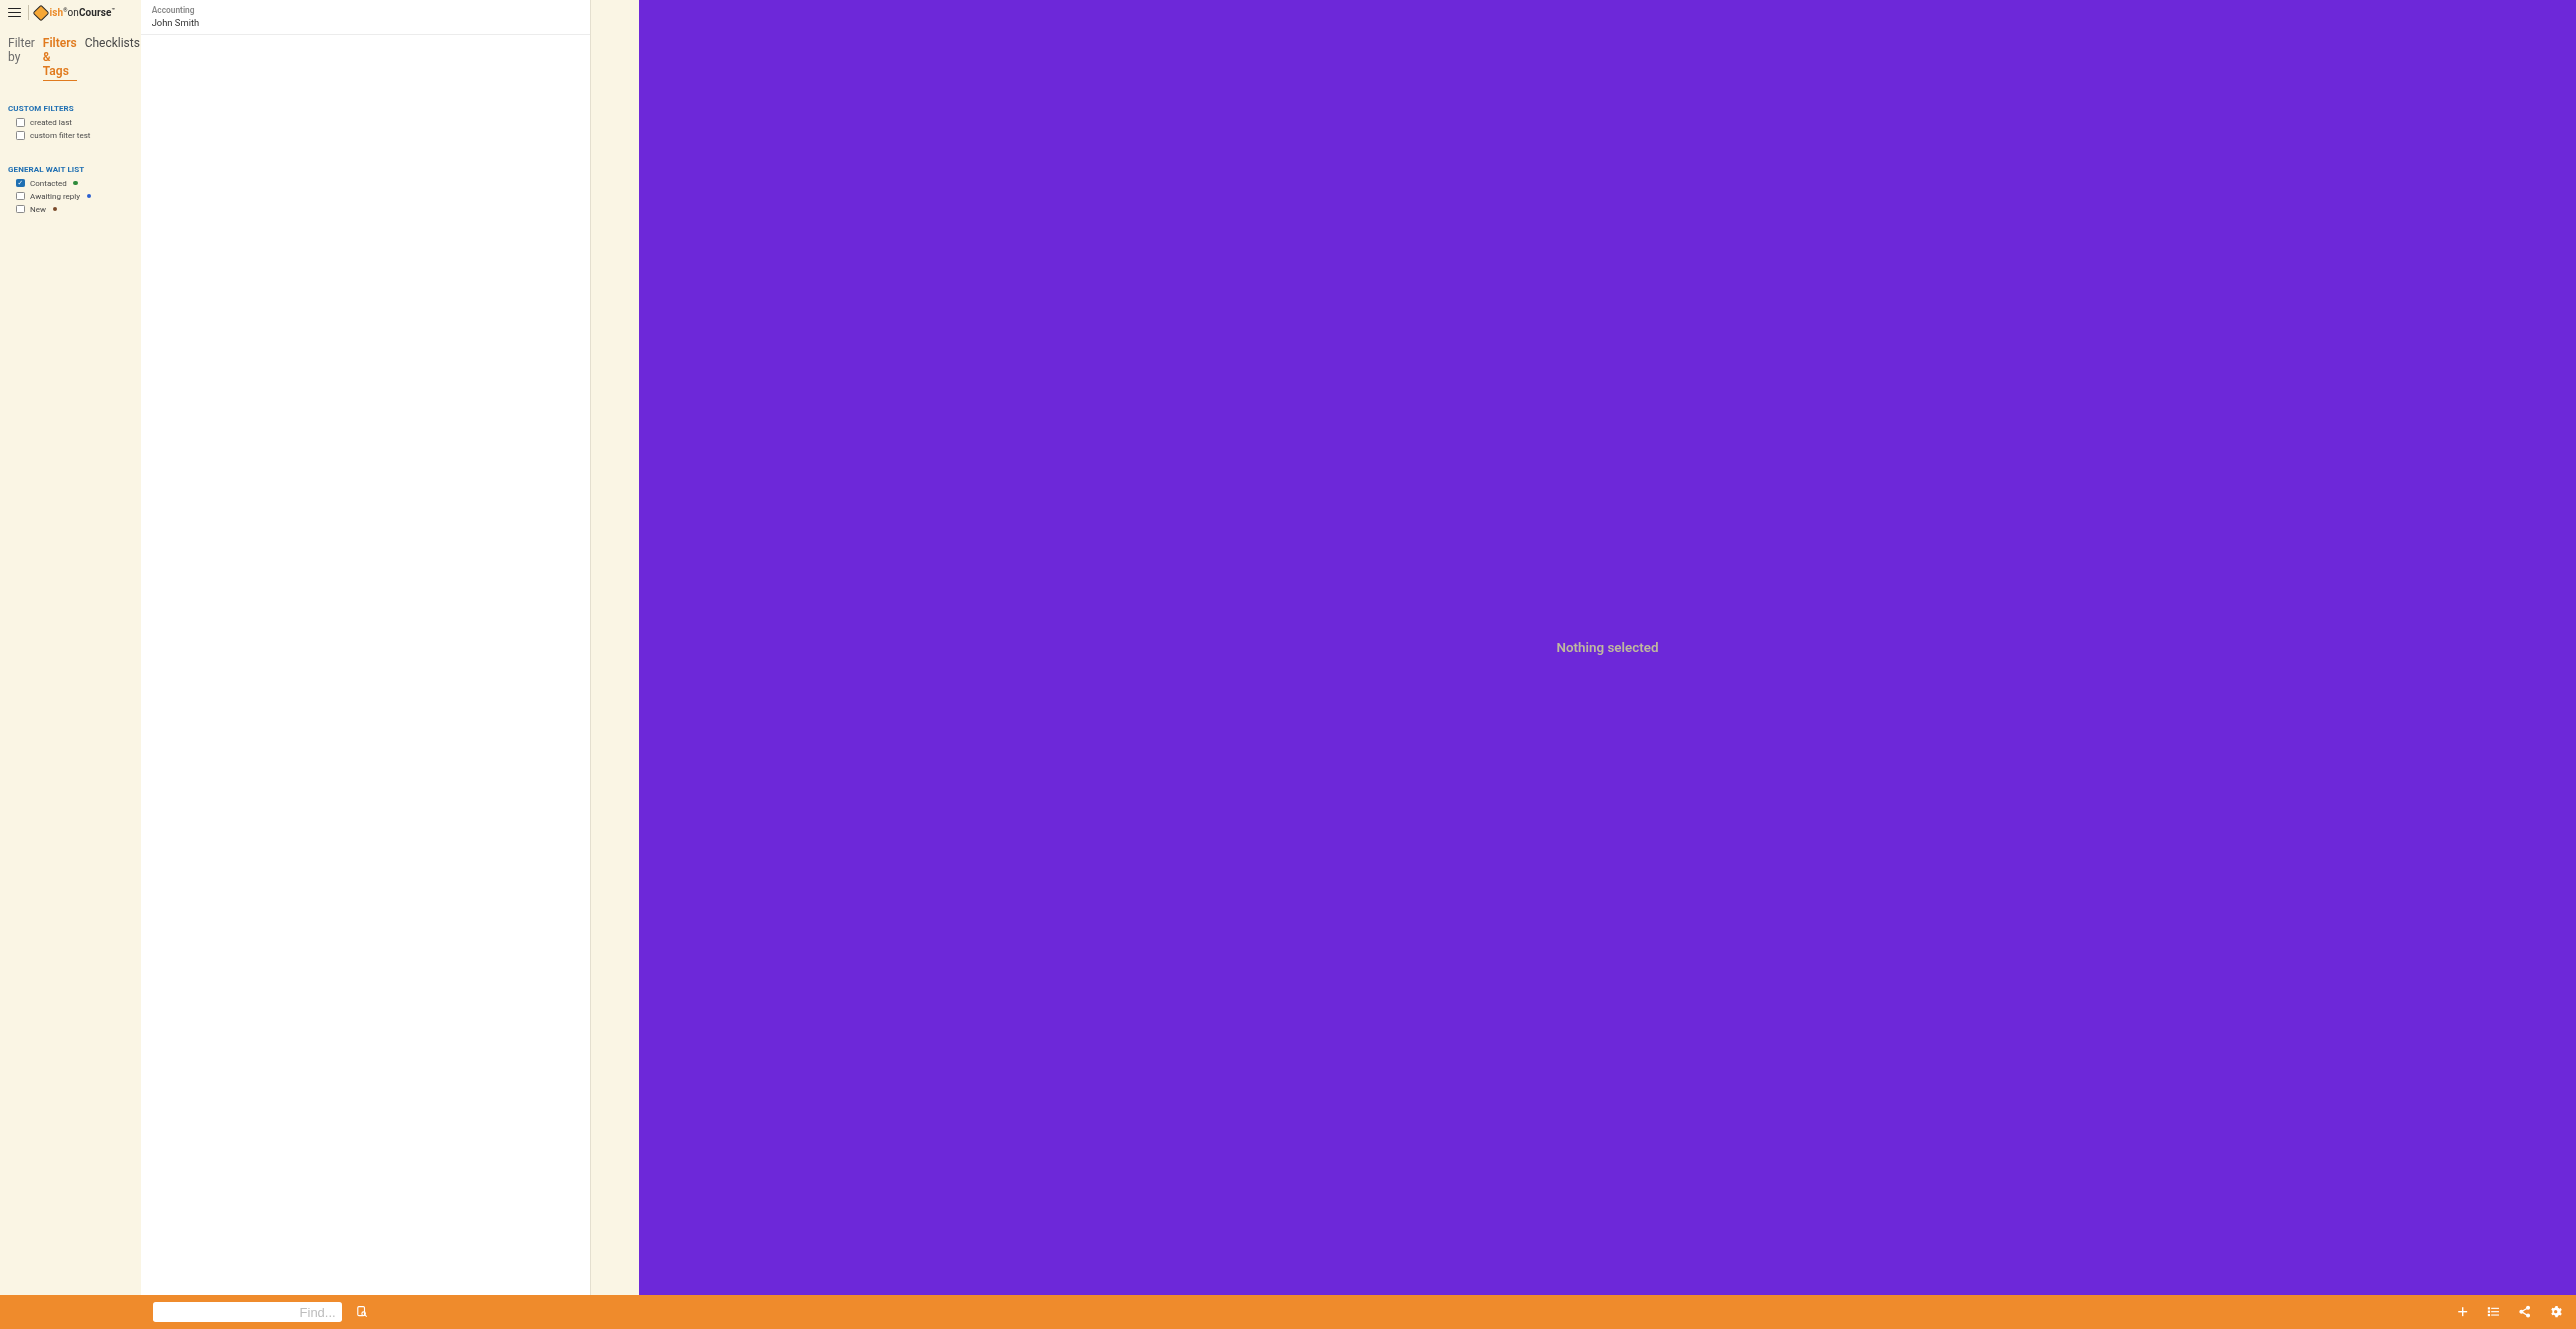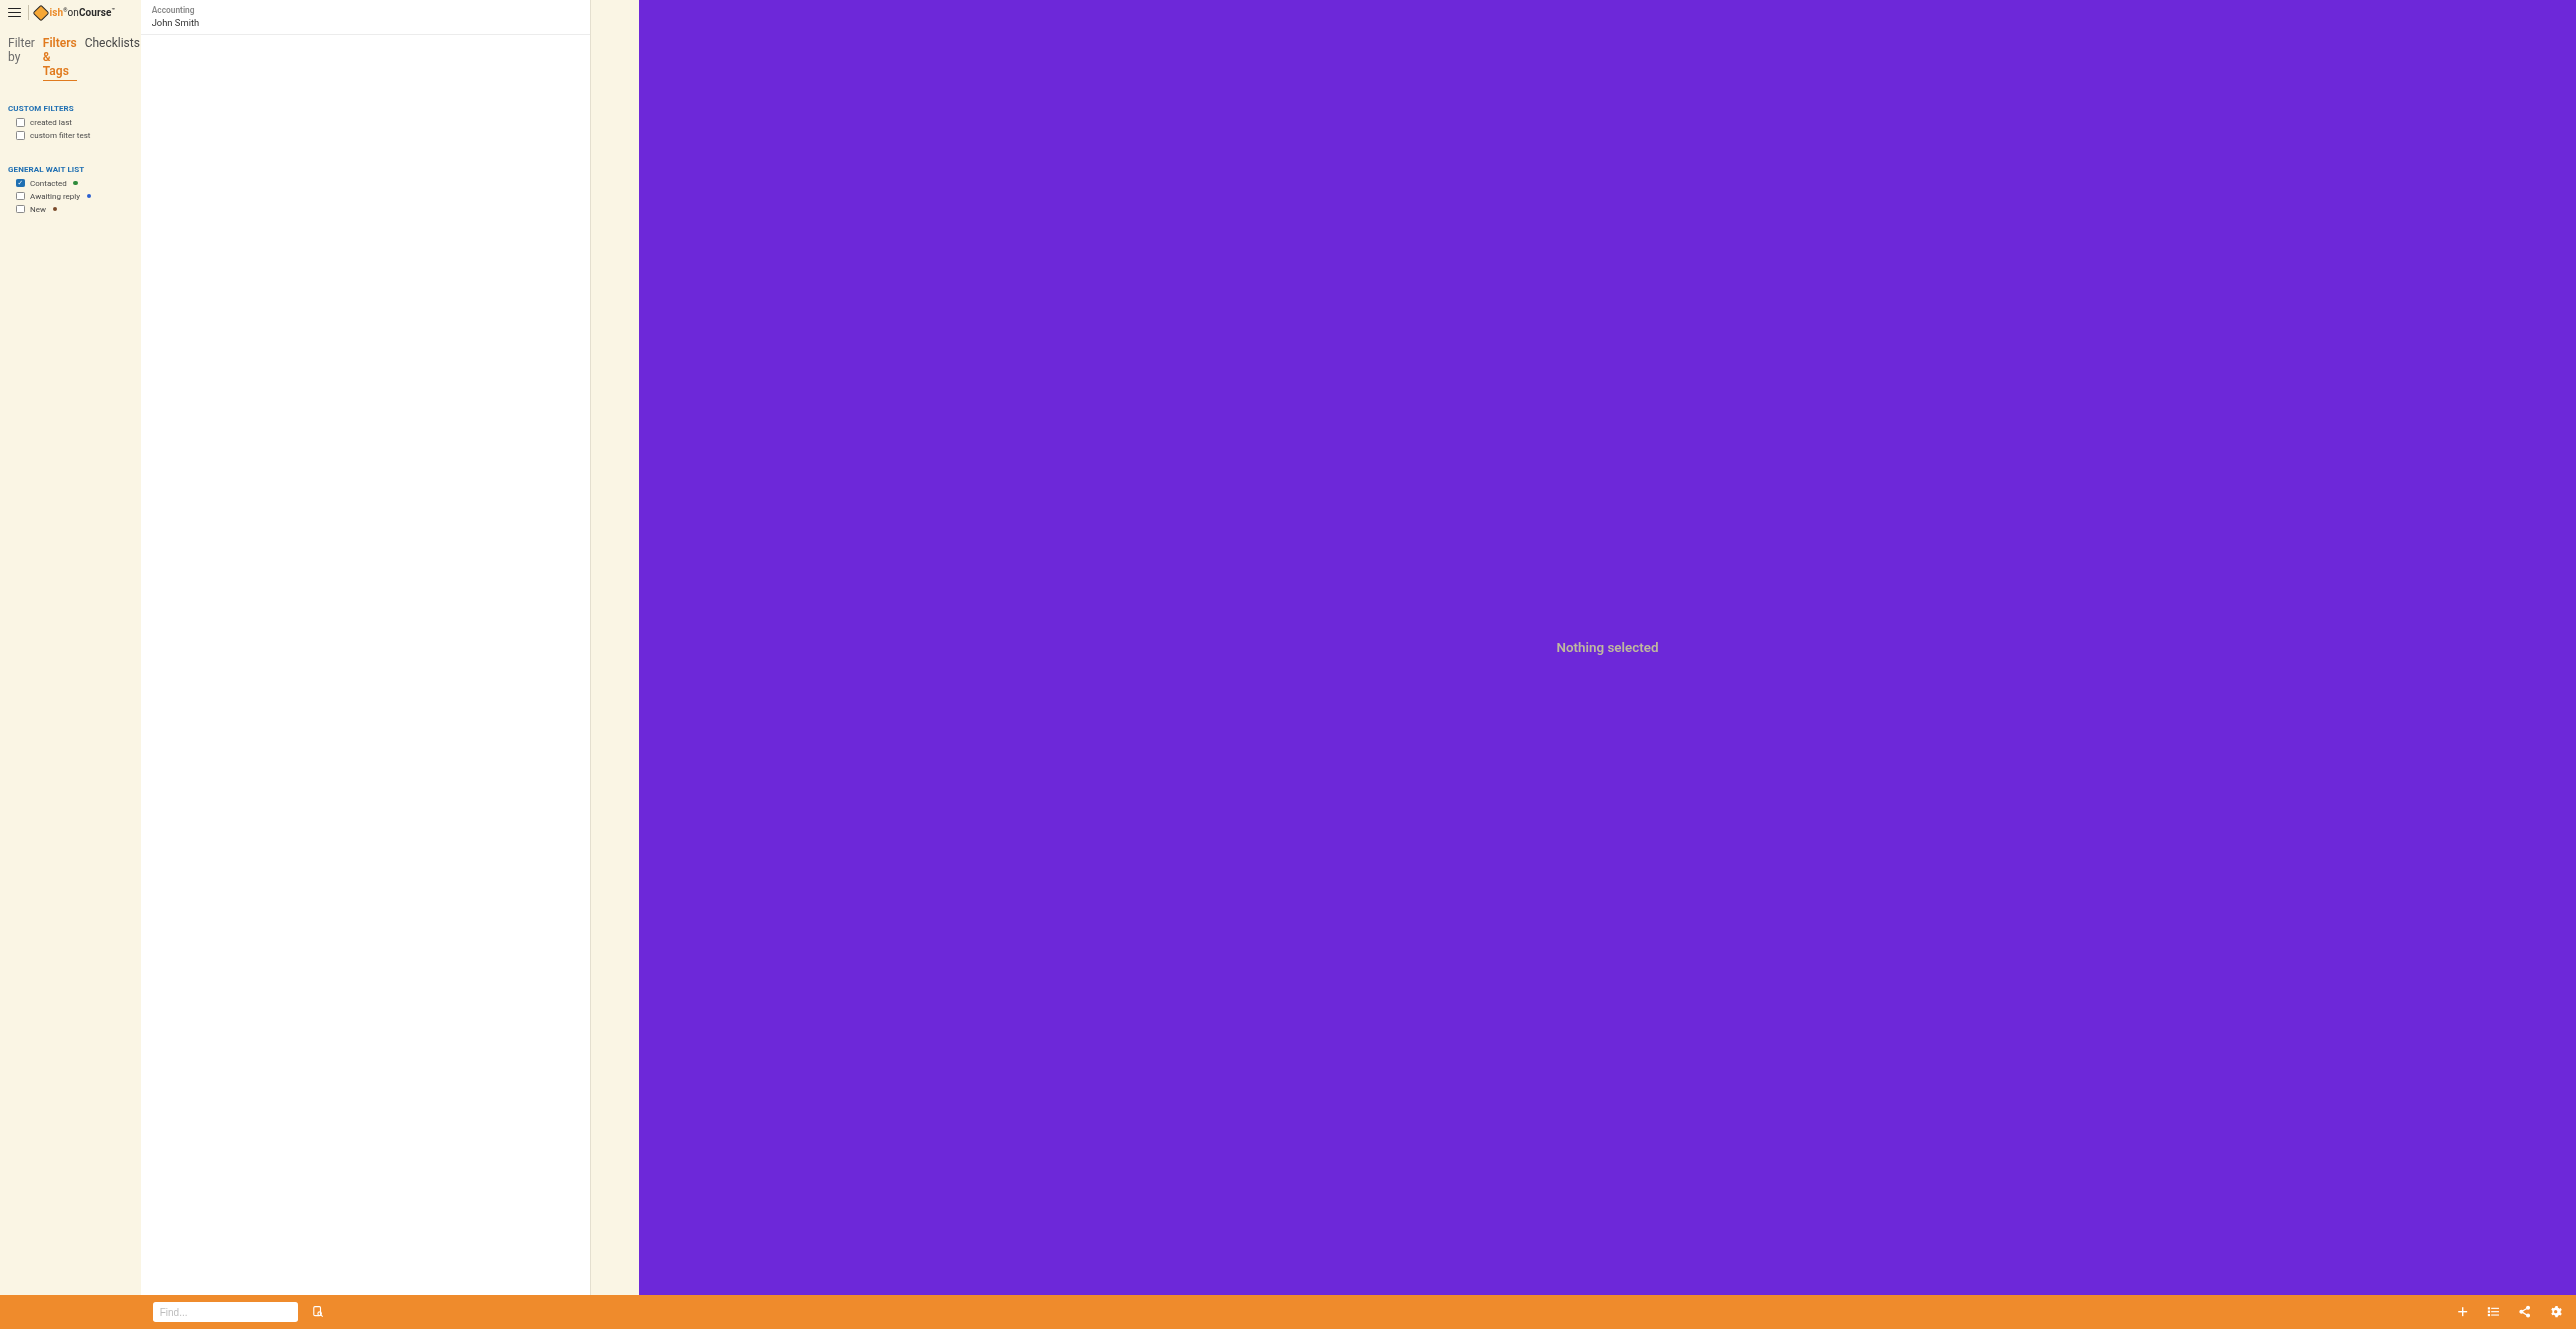--- a/index.html
+++ b/index.html
@@ -84,21 +84,21 @@
   .detail { background:#6d28d9; display:flex; align-items:center; justify-content:center;margin-left:48px; }
   .placeholder { color:#bfb99f; font-size:13.4px; font-weight:600; }
 
   
   .bottombar {
     height:34px; background:#ef8b2c; display:flex; align-items:center; padding:0 13.4px; gap:12px;
   }
   .bb-spacer-left { width:141px; flex:0 0 auto; margin-left:-13.4px; }
   .search {
     flex: 0 0 138px; height:20px; background:#fff; border-radius:2.7px; border:none; padding:0 6.7px;
-    font-size:10px; color:#444;
+    font-size:13px; color:#444;text-align:right;
   }
   .search::placeholder { color:#bdbdbd; }
   .bb-icon { width:14.8px; height:14.8px; color:#fff; display:flex; align-items:center; justify-content:center; cursor:pointer; }
   .bb-grow { flex:1 1 auto; }
   .bb-right { display:flex; align-items:center; gap:16px; }
   svg { display:block; }
 </style>
 </head>
 <body>
 

